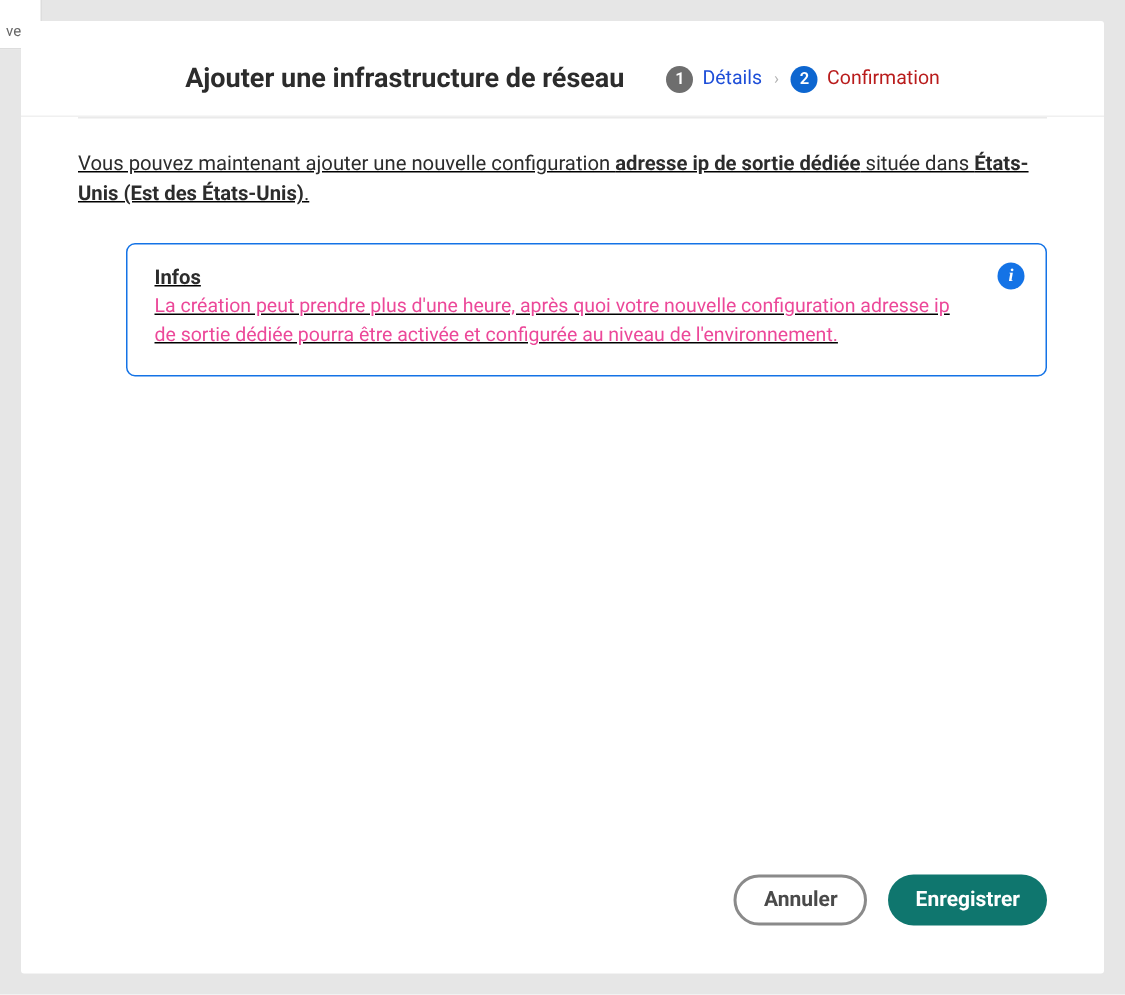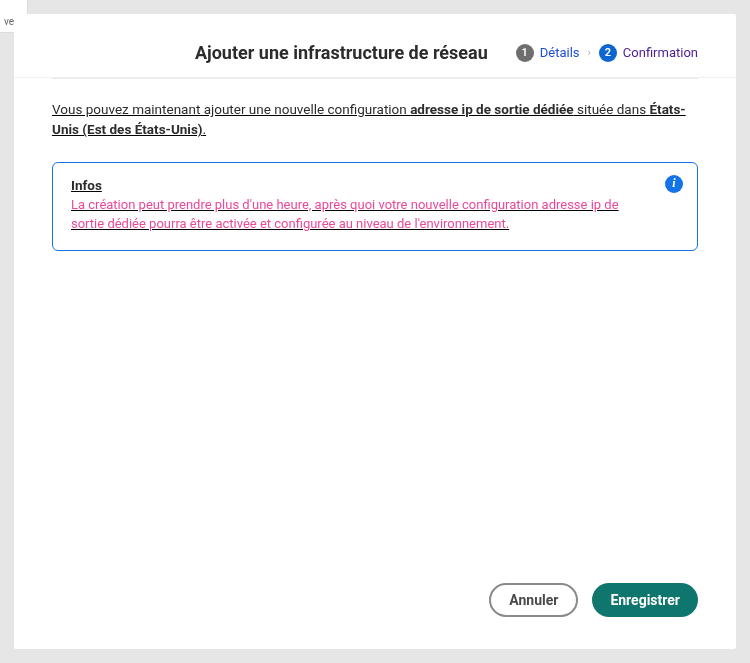--- a/index.html
+++ b/index.html
@@ -43,21 +43,21 @@
       display: flex;
       align-items: center;
       justify-content: space-between;
       padding: 28px 38px 14px 38px;
       border-bottom: 1px solid #f0f0f0;
       margin: 0 0 0 0;
     }
     .modal-header-inner {
       display: flex;
       align-items: center;
-      justify-content: flex-end;
+      justify-content: center;
       width: 100%;
       gap: 28px;
     }
     .modal-title {
       font-size: 18px;
       font-weight: 700;
       color: #2c2c2c;
     }
     .stepper {
       display: flex;
@@ -84,21 +84,21 @@
     .step-badge.done {
       background: #6e6e6e;
     }
     .step-badge.active {
       background: #0d66d0;
     }
     .step-label {
       color: #1d4ed8;
     }
     .step-label.active {
-      color: #4c1d95;
+      color: #b91c1c;
     }
     .step-sep {
       color: #b3b3b3;
       font-size: 11px;
     }
     .header-divider {
       margin: 0 38px;
       border: none;
       border-top: 1px solid #eaeaea;
     }
@@ -115,20 +115,21 @@
       margin-bottom: 22px;
     }
     .summary b {
       font-weight: 700;
     }
     .info-box {
       border: 1px solid #1473e6;
       border-radius: 6px;
       padding: 14px 48px 16px 18px;
       position: relative;
+      margin-left: 32px;
     }
     .info-title {
       font-size: 13.5px;
       font-weight: 700;
       color: #2c2c2c;
       margin-bottom: 2px;
     }
     .info-text {
       font-size: 13px;
       color: #ec4899;

